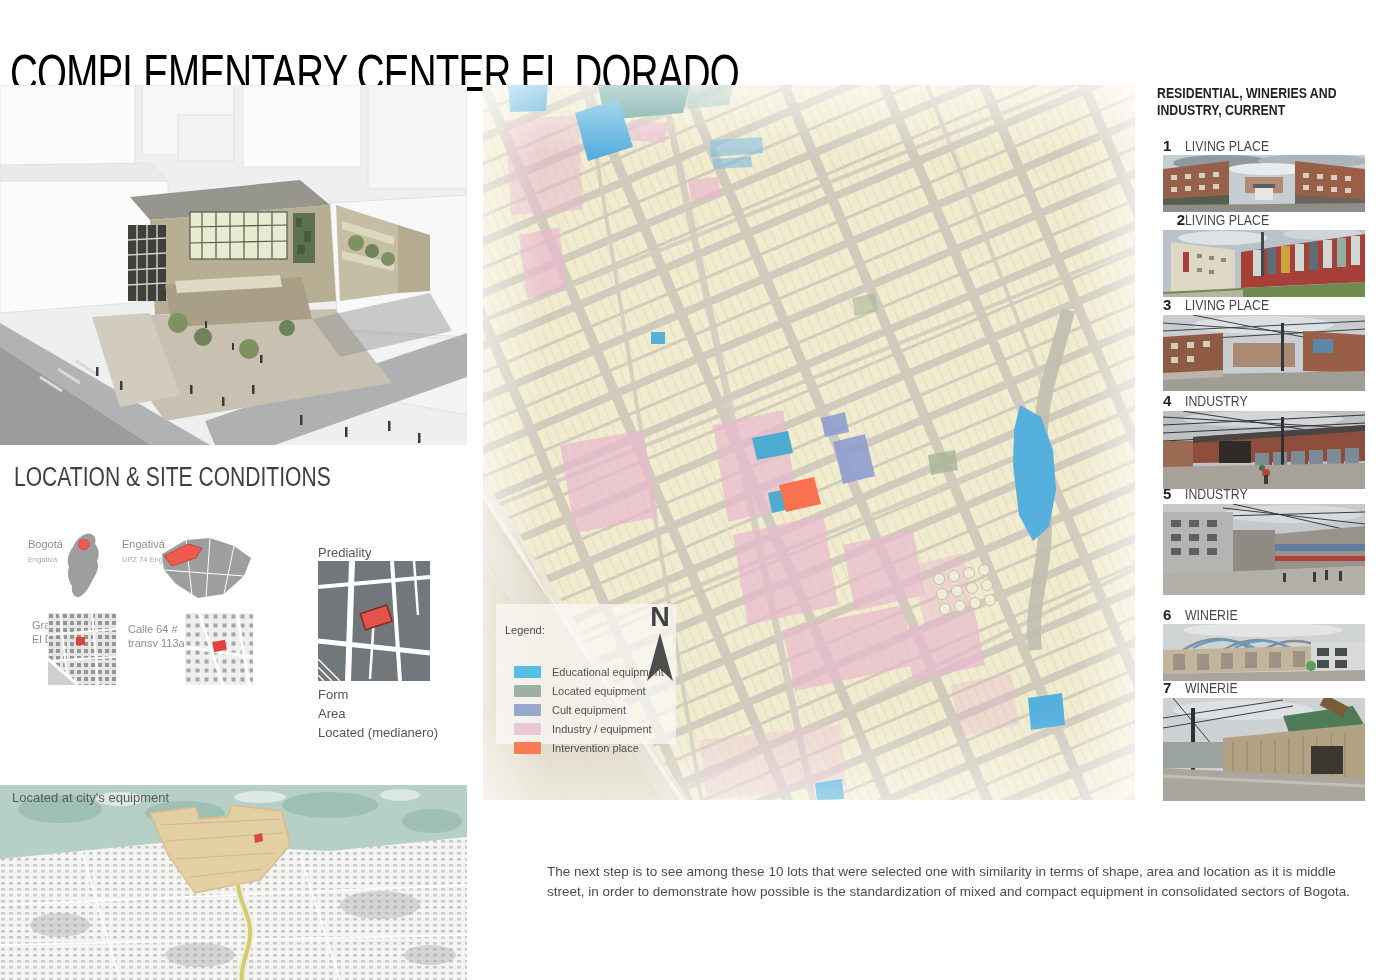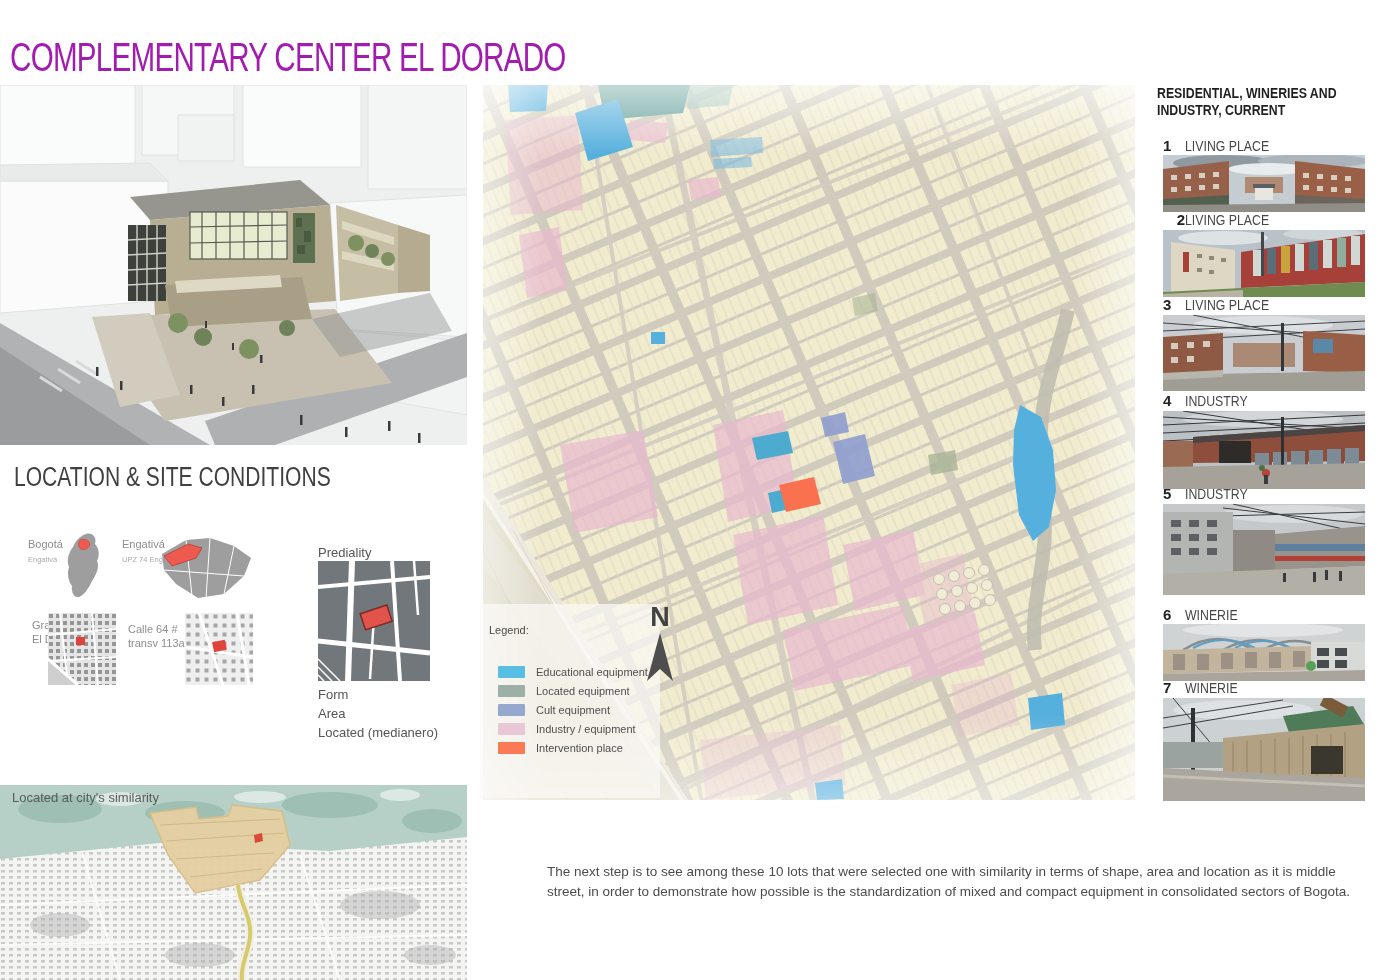--- a/index.html
+++ b/index.html
@@ -2,37 +2,37 @@
 <html><head>
 <meta charset="utf-8">
 <style>
   html,body{margin:0;padding:0;background:#ffffff;}
   body{width:1400px;height:980px;position:relative;overflow:hidden;
        font-family:"Liberation Sans",sans-serif;color:#333;}
   .abs{position:absolute;}
   .cond{display:inline-block;transform-origin:0 50%;white-space:nowrap;}
 
   
-  .page-title{left:10px;top:8px;font-size:40px;font-weight:400;color:#a21caf;}
+  .page-title{left:10px;top:8px;font-size:52px;font-weight:400;color:#000000;}
   .page-title .cond{transform:scaleX(.74);letter-spacing:-1px;}
 
   
   .loc-heading{left:14px;top:462px;font-size:27px;font-weight:400;color:#404040;}
   .loc-heading .cond{transform:scaleX(.78);}
 
   
   .mm-label{font-size:11px;color:#8d8d8d;line-height:1.25;}
   .mm-sub{font-size:7.5px;color:#ababab;margin-top:3px;}
   .mm-twoline{font-size:11px;color:#8f8f8f;line-height:1.3;}
 
   .pred-title{font-size:13px;color:#555;}
   .pred-notes{font-size:13px;color:#555;line-height:1.45;}
 
   
-  .legend-box{left:480px;top:604px;width:180px;height:194px;
+  .legend-box{left:496px;top:604px;width:180px;height:140px;
               background:rgba(251,250,247,.72);}
   .legend-title{position:absolute;left:9px;top:20px;font-size:11px;color:#4a4a4a;}
   .legend-rows{position:absolute;left:18px;top:58px;}
   .legend-row{display:flex;align-items:center;height:19px;}
   .legend-swatch{width:27px;height:12px;border-radius:1px;margin-right:11px;flex:0 0 auto;}
   .legend-label{font-size:11px;color:#4f4f4f;white-space:nowrap;}
   .north{left:641px;top:604px;width:38px;text-align:center;}
   .north-n{font-size:27px;font-weight:700;color:#424242;line-height:1;}
 
   
@@ -718,15 +718,15 @@
     <line x1="160" y1="40" x2="280" y2="34"></line>
         <line x1="166" y1="56" x2="284" y2="48"></line>
         <line x1="176" y1="74" x2="274" y2="68"></line>
         <line x1="190" y1="92" x2="262" y2="84"></line>
   </g>
   <path d="M238,100 C240,120 252,132 250,152 C248,170 240,180 242,195" fill="none" stroke="#f2efe2" stroke-width="8"></path>
   <path d="M238,100 C240,120 252,132 250,152 C248,170 240,180 242,195" fill="none" stroke="#d5ca6c" stroke-width="4"></path>
   <polygon points="254,50 262,48 263,56 255,58" fill="#d94a3a"></polygon>
 </svg>
 </div>
-<div class="abs periphery-caption">Located at city's similarity</div>
+<div class="abs periphery-caption">Located at city's equipment</div>
 
 <p class="abs footer-text">The next step is to see among these 10 lots that were selected one with similarity in terms of shape, area and location as it is middle street, in order to demonstrate how possible is the standardization of mixed and compact equipment in consolidated sectors of Bogota.</p>
 
 </body></html>

